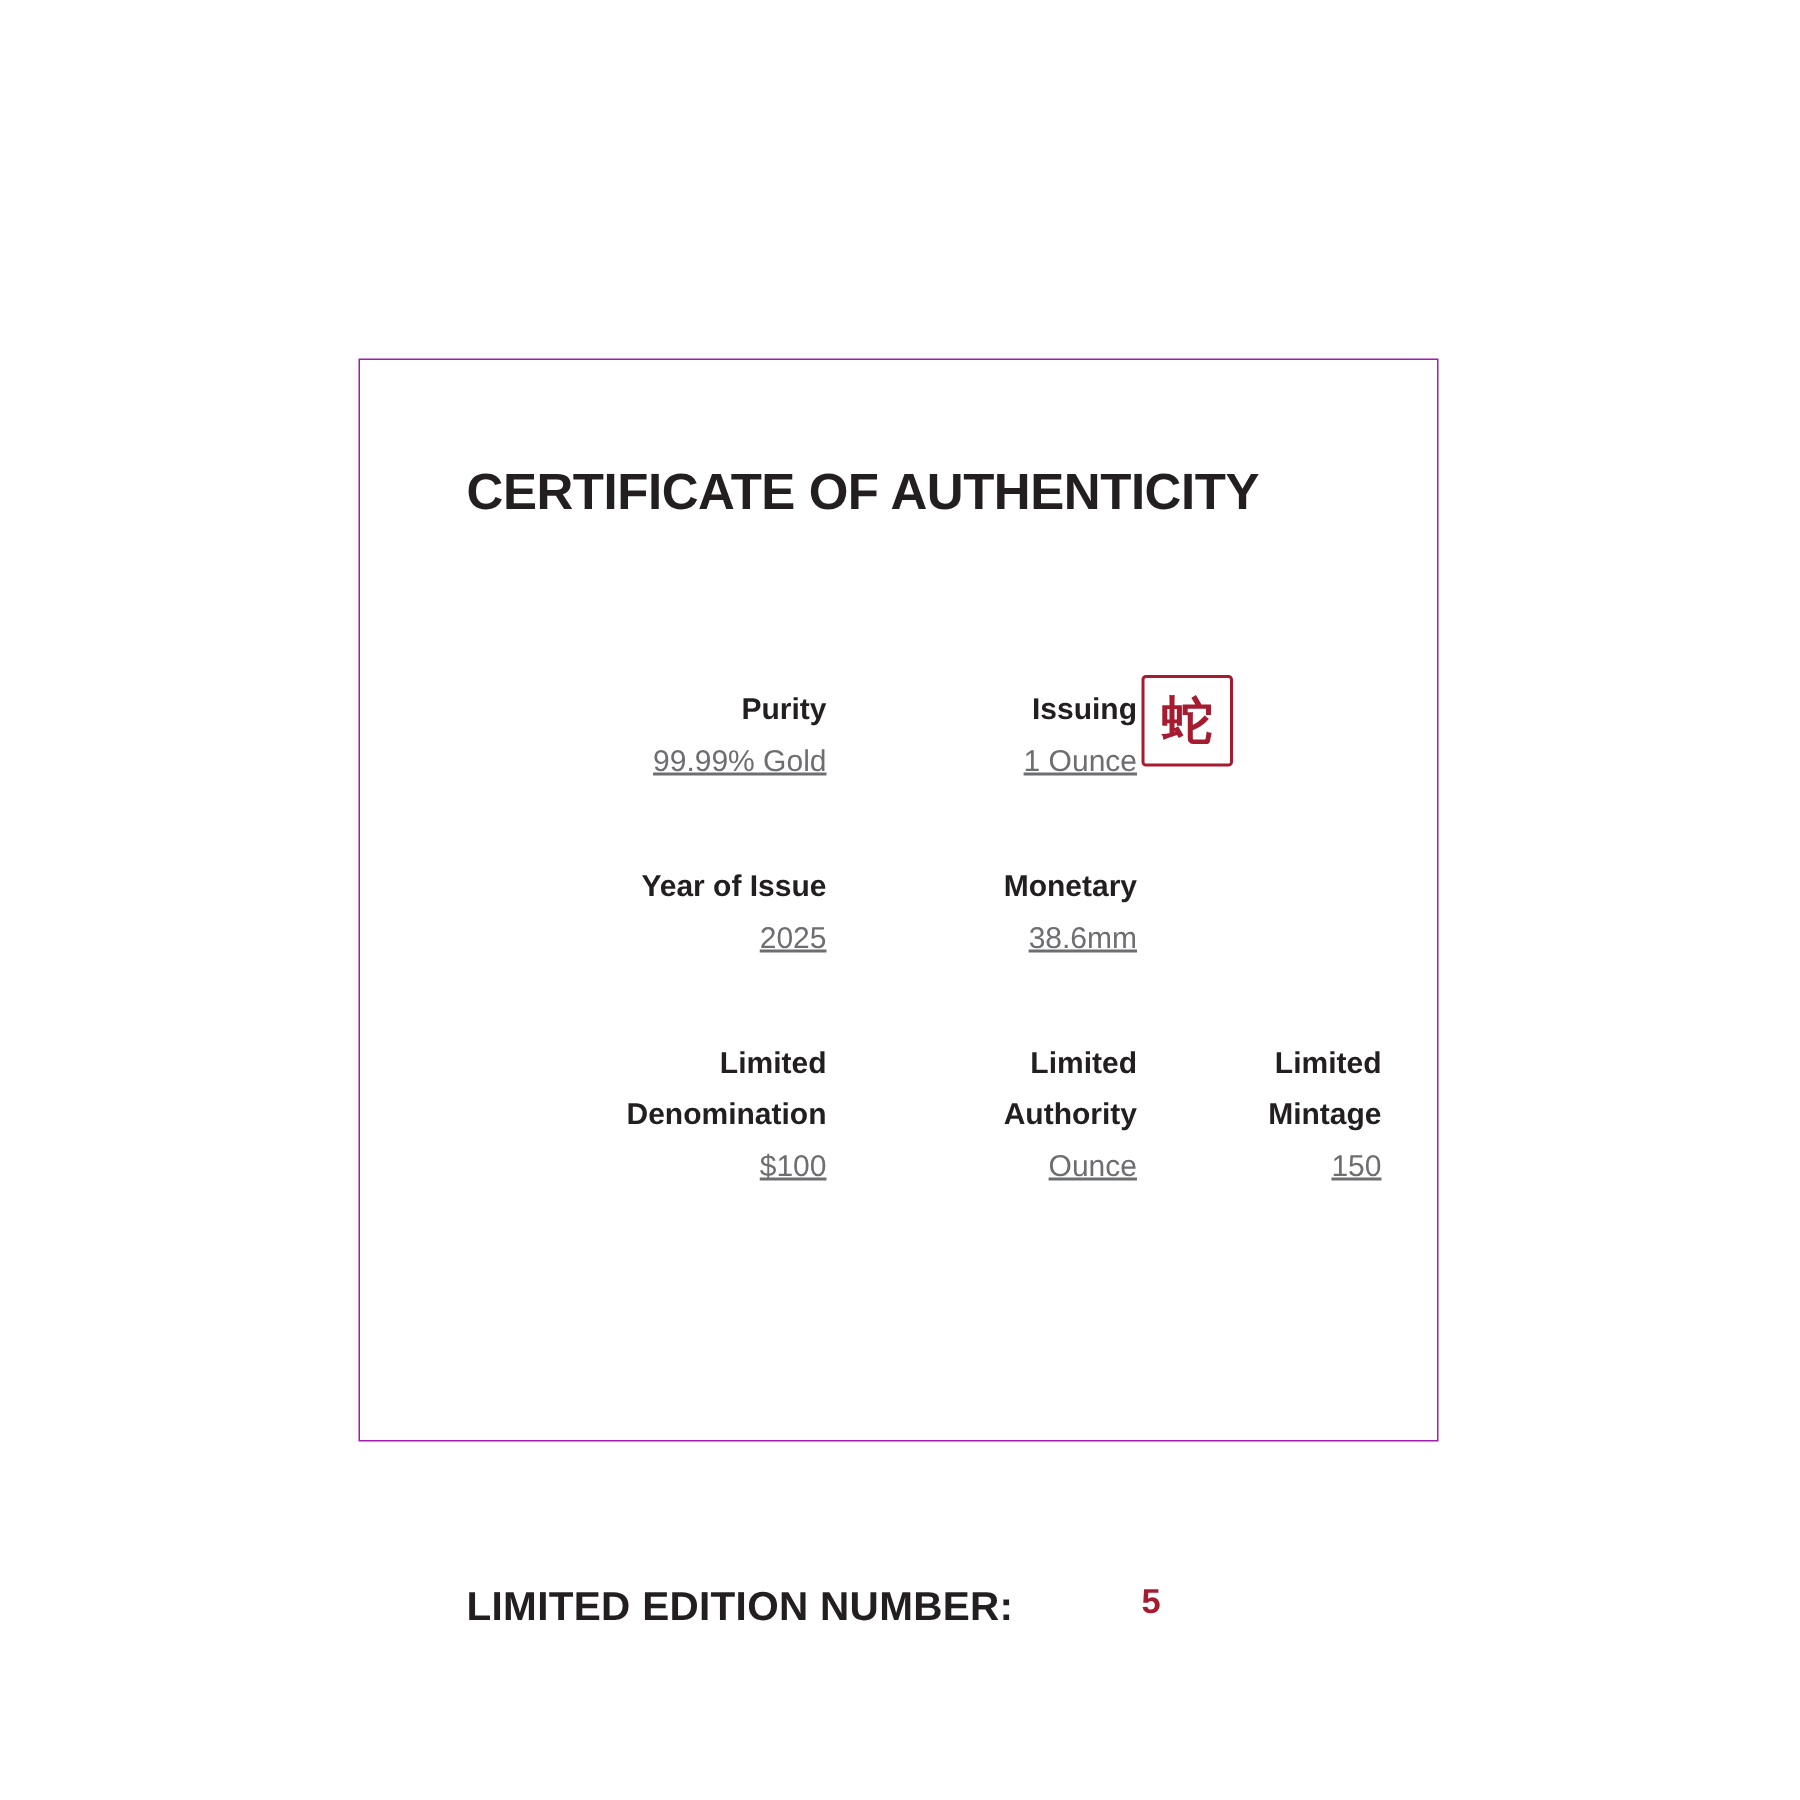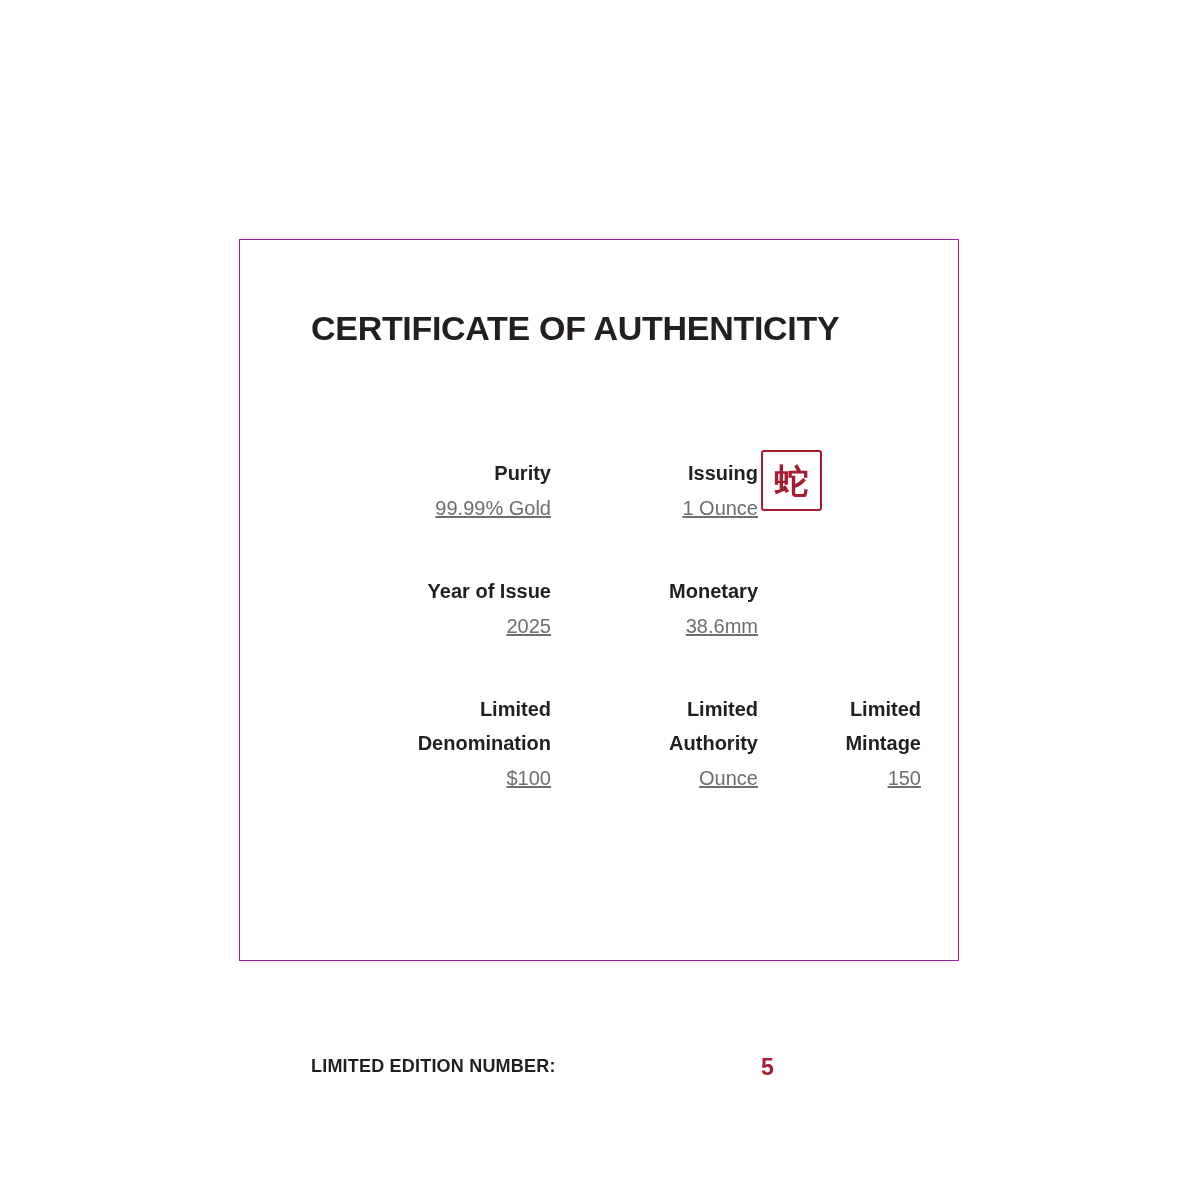--- a/index.html
+++ b/index.html
@@ -140,21 +140,21 @@
     left: 0;
     top: 600px;
     width: 600px;
     height: 40px;
   }
 
   .edition-label {
     position: absolute;
     left: 0;
     top: 0;
-    font-size: 18px;
+    font-size: 27px;
     font-weight: bold;
     color: #231f20;
     letter-spacing: 0.2px;
     white-space: nowrap;
   }
 
   .edition-number {
     position: absolute;
     left: 450px;
     top: -2px;

